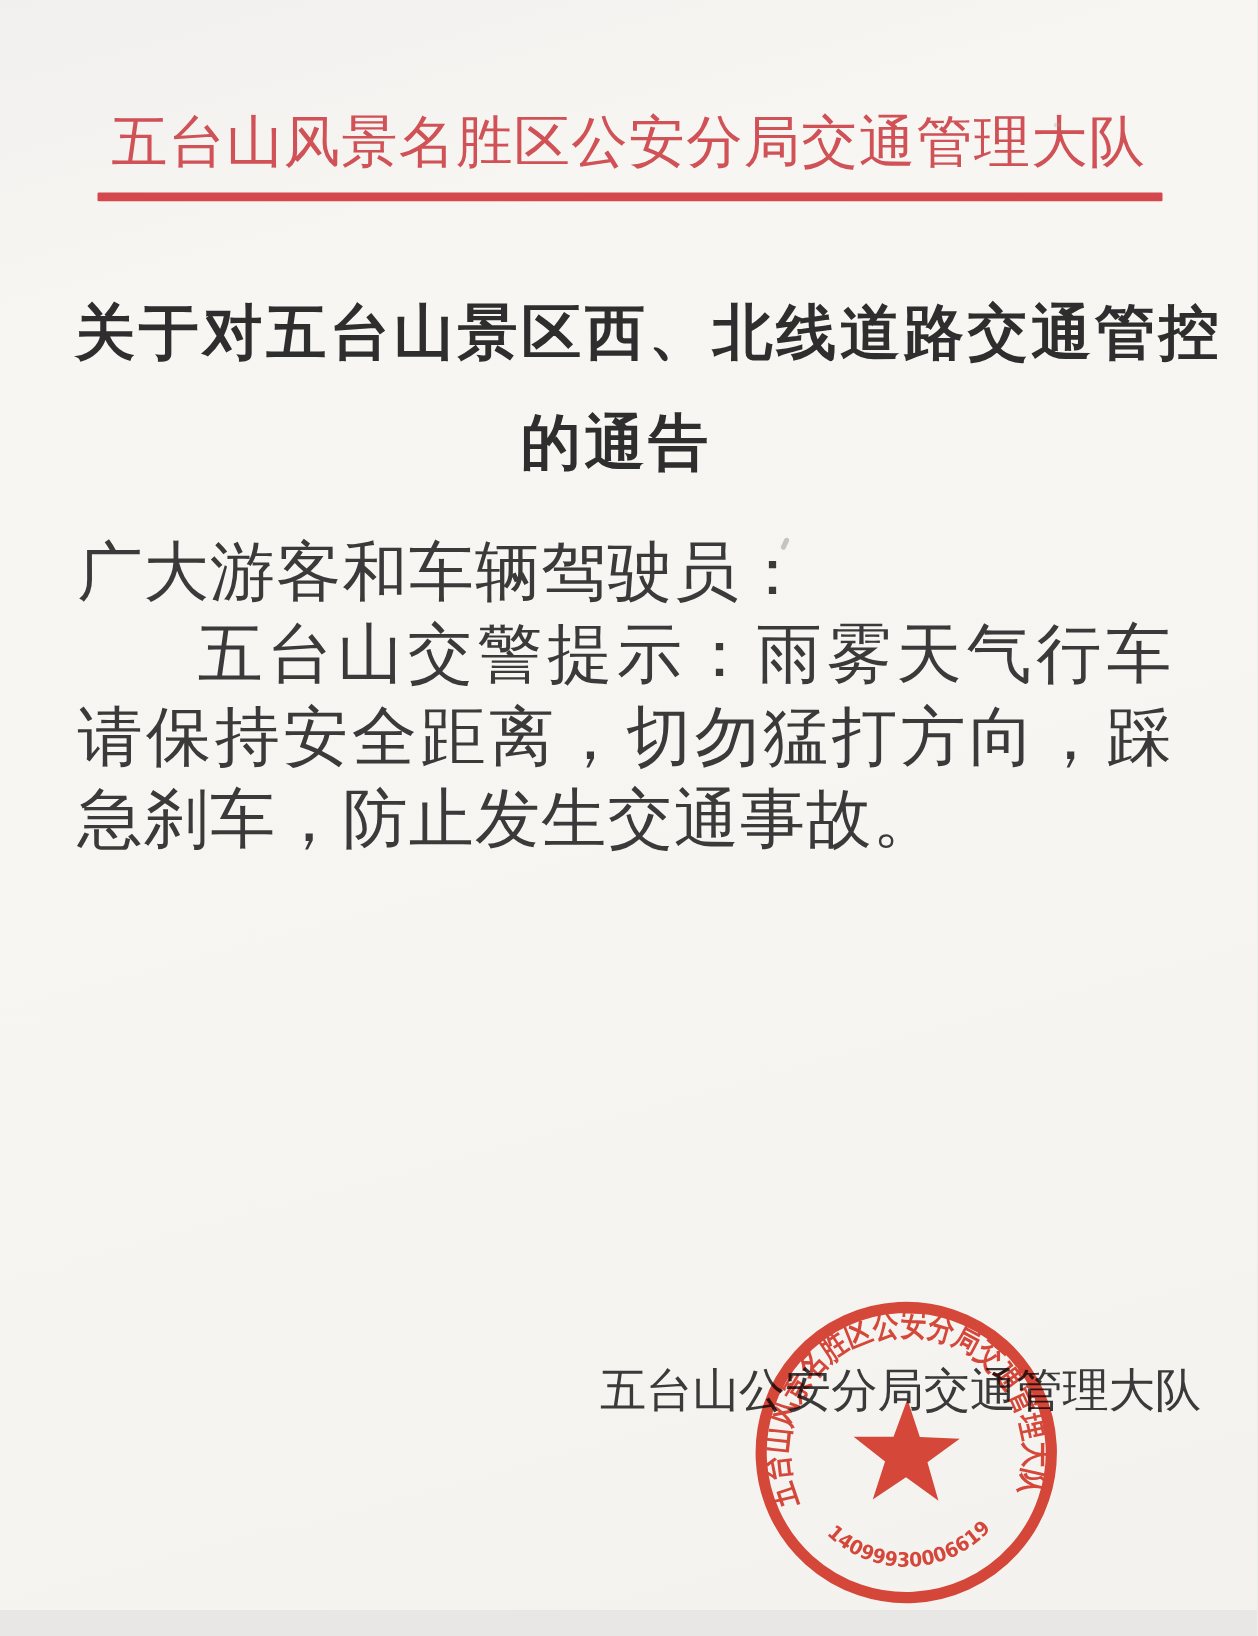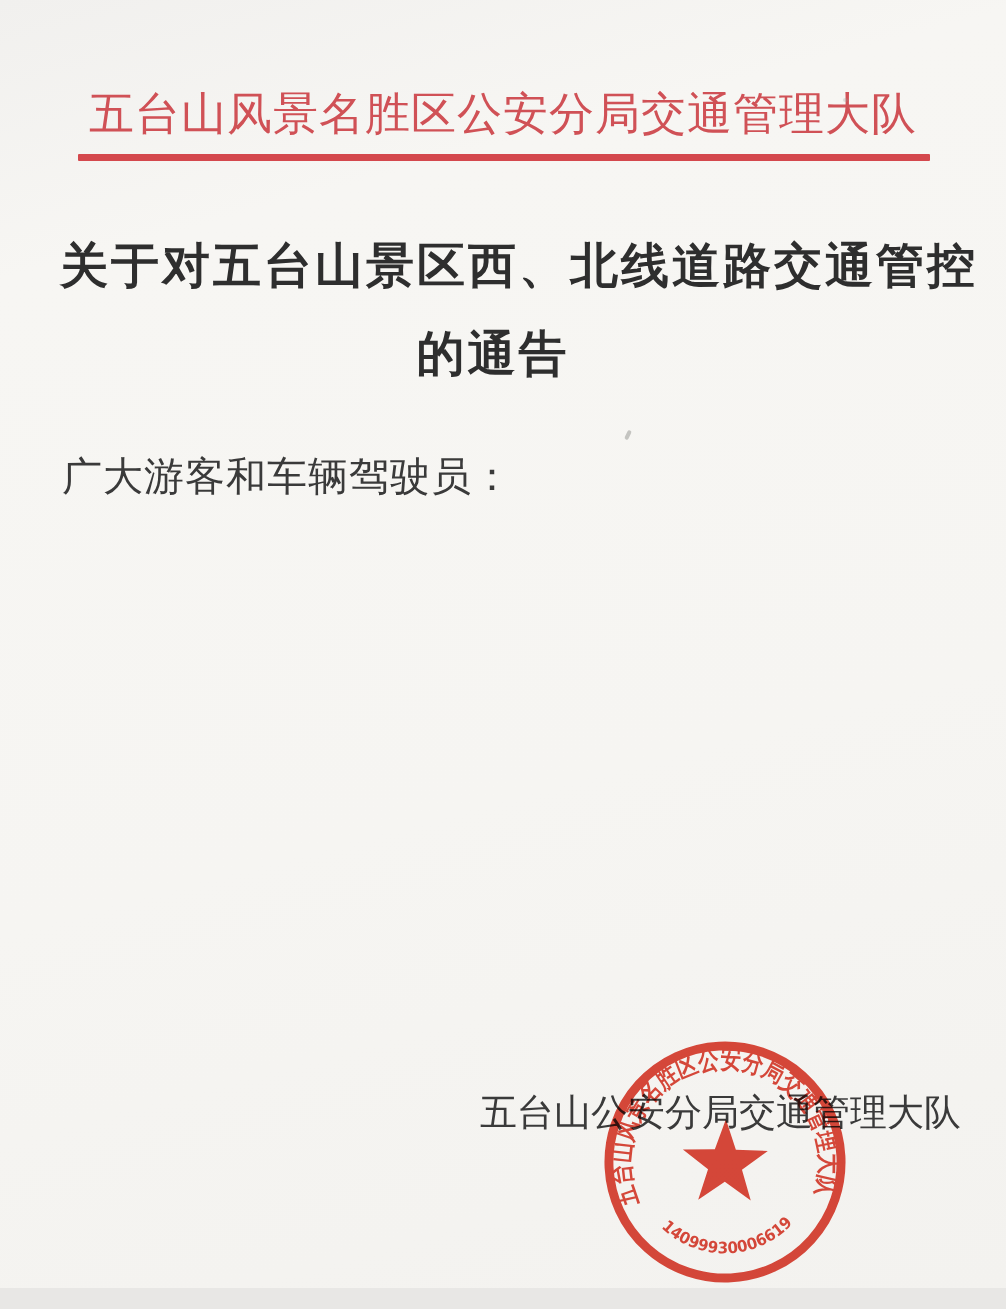--- a/index.html
+++ b/index.html
@@ -36,24 +36,24 @@
     color: #2e2e2e;
     font-size: 48px;
     font-weight: bold;
     letter-spacing: 3px;
     white-space: nowrap;
   }
   .notice-title.line1 { top: 234px; }
   .notice-title.line2 { top: 322px; }
   .doc-body {
     position: absolute;
-    top: 444px; left: 62px;
+    top: 426px; left: 62px;
     width: 876px;
     color: #3a3a3a;
-    font-size: 40px;
+    font-size: 52px;
     line-height: 66px;
     letter-spacing: 1px;
     text-align: justify;
   }
   .doc-body p { margin: 0; }
   .doc-body p.indent { text-indent: 1.85em; }
   .signature-issuer {
     position: absolute;
     top: 1088px; left: 480px;
     width: 472px;
@@ -109,20 +109,21 @@
   <div class="official-header">五台山风景名胜区公安分局交通管理大队</div>
 
   <div class="header-divider"></div>
 
   <div class="notice-title line1">关于对五台山景区西、北线道路交通管控</div>
 
   <div class="notice-title line2">的通告</div>
 
   <div class="doc-body">
     <p>广大游客和车辆驾驶员：</p>
+    <p class="indent">五台山交警提示：雨雾天气行车请保持安全距离，切勿猛打方向，踩急刹车，防止发生交通事故。</p>
   </div>
 
   <div class="signature-issuer">五台山公安分局交通管理大队</div>
 
 
   <svg class="official-seal" viewBox="0 0 250 250" xmlns="http://www.w3.org/2000/svg">
     <defs>
       <path id="sealTopArc" d="M 36 162 A 96 96 0 1 1 214 162" fill="none"></path>
       <path id="sealBottomArc" d="M 56 186 A 92 92 0 0 0 194 186" fill="none"></path>
     </defs>

